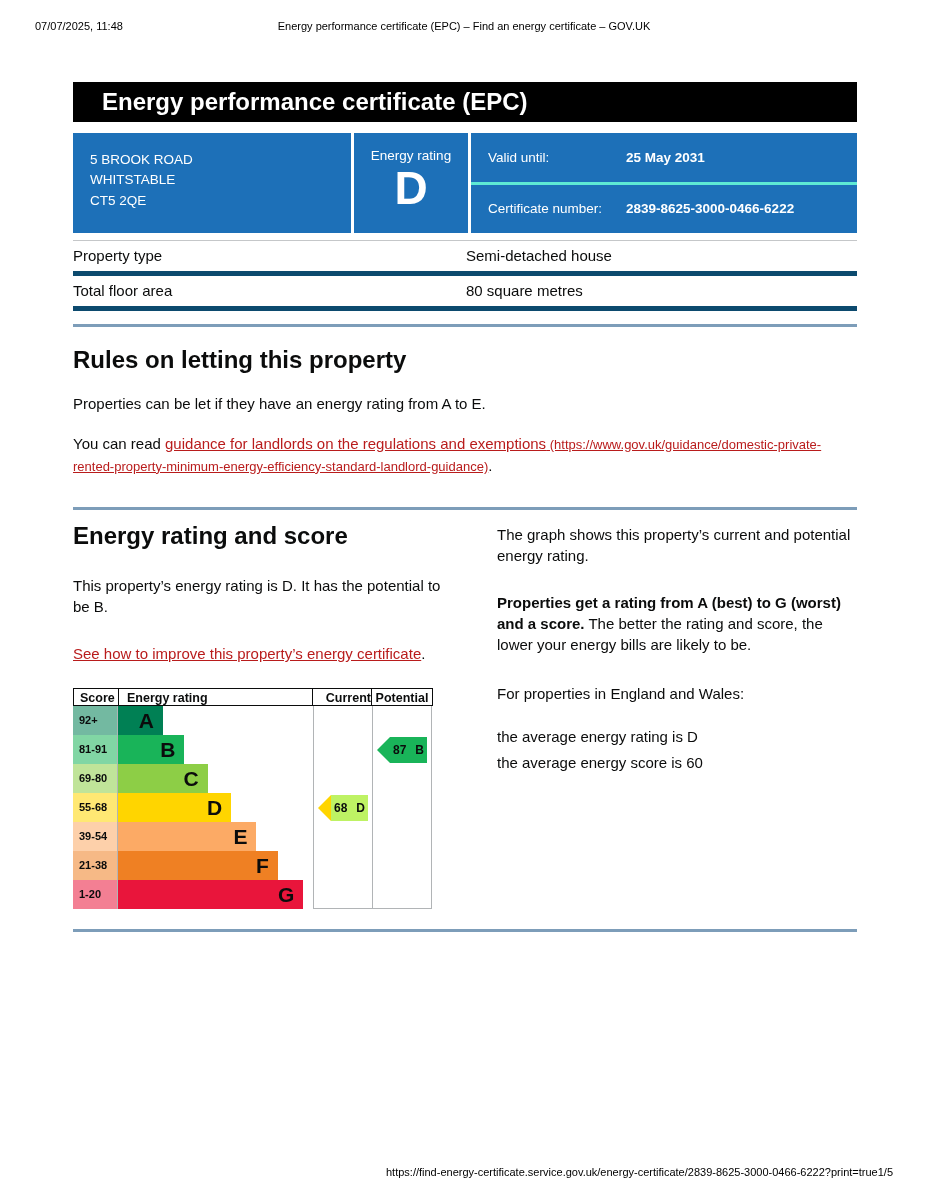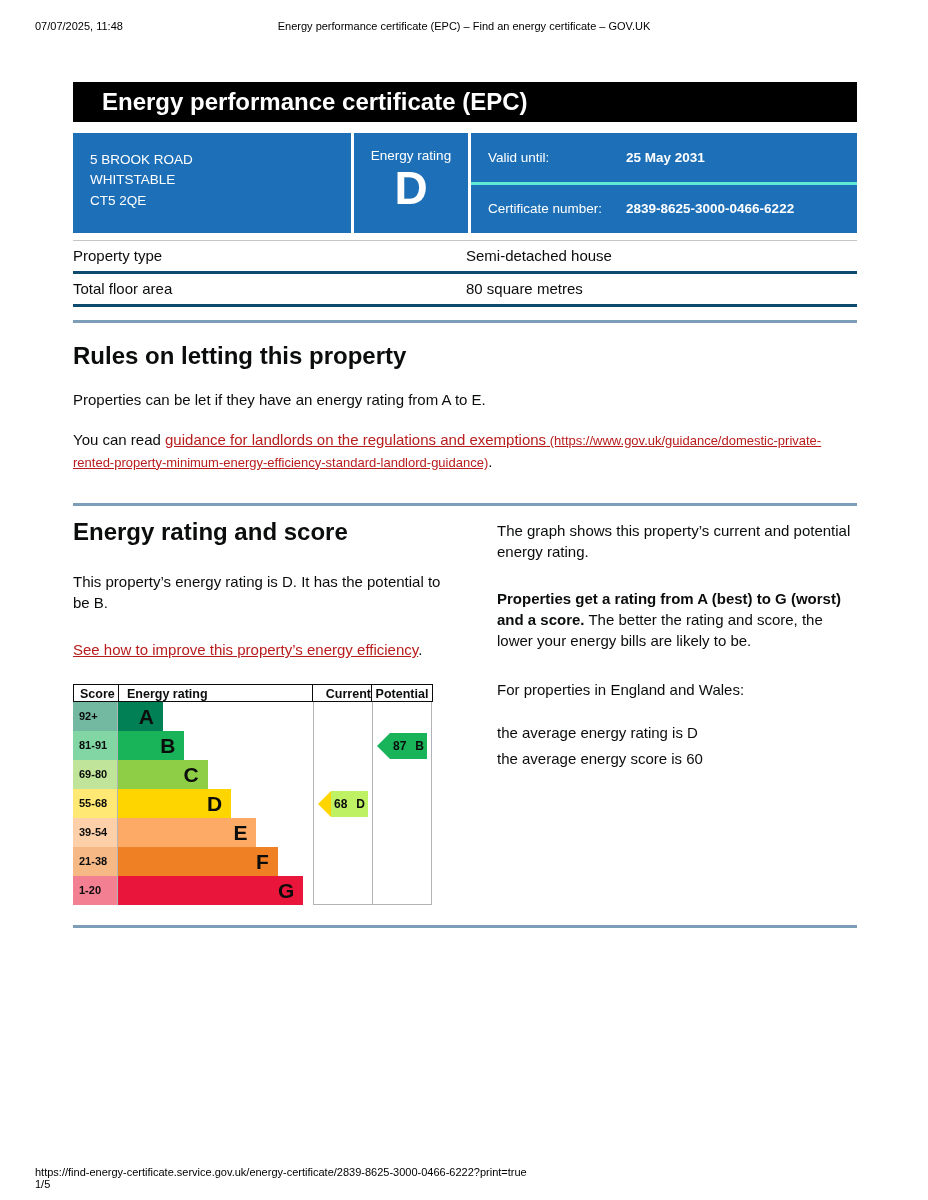--- a/index.html
+++ b/index.html
@@ -5,38 +5,38 @@
   html,body{margin:0;padding:0;}
   body{
     width:928px;height:1200px;position:relative;background:#ffffff;
     font-family:"Liberation Sans","DejaVu Sans",sans-serif;color:#0b0c0c;
     -webkit-font-smoothing:antialiased;overflow:hidden;
   }
   
   .print-header{position:absolute;top:20px;left:35px;right:35px;height:14px;font-size:11px;color:#000;}
   .print-header .dt{position:absolute;left:0;top:0;}
   .print-header .doc{position:absolute;left:0;right:0;text-align:center;top:0;}
-  .print-footer{position:absolute;top:1166px;left:35px;right:35px;font-size:11px;color:#000;display:flex;justify-content:flex-end;flex-direction:column;}
+  .print-footer{position:absolute;top:1166px;left:35px;right:35px;font-size:11px;color:#000;display:flex;justify-content:flex-end;}
   
   .content{position:absolute;top:82px;left:73px;width:784px;}
   .title-bar{background:#000;color:#fff;height:40px;line-height:40px;padding-left:29px;font-size:24px;font-weight:bold;box-sizing:border-box;}
   
   .summary-box{margin-top:11px;height:100px;display:flex;color:#fff;}
   .sb-address{width:281px;border-right:3px solid #fff;box-sizing:border-box;padding:17px 0 0 17px;font-size:13.5px;line-height:1.5;}
   .sb-rating{width:117px;border-right:3px solid #fff;box-sizing:border-box;text-align:center;padding-top:15px;}
   .sb-rating .lbl{font-size:13.5px;}
   .sb-rating .big{font-size:46px;font-weight:bold;line-height:1.05;margin-top:1px;}
   .sb-meta{flex:1;display:flex;flex-direction:column;}
   .sb-meta-row{flex:1;display:flex;align-items:center;padding-left:17px;font-size:13.5px;}
   .sb-meta-row.first{border-bottom:3px solid #5eead4;}
   .sb-meta-row .lbl{width:138px;}
   .sb-meta-row .val{font-weight:bold;}
   
   .prop-table{margin-top:7px;border-top:1px solid #c5c7c9;font-size:15px;}
-  .prop-row{display:flex;border-bottom:3px solid #0c4a6e;padding:6px 0 7px 0;}
+  .prop-row{display:flex;border-bottom:5px solid #0c4a6e;padding:6px 0 7px 0;}
   .prop-row .lbl{width:393px;}
   .section-divider{border:0;border-top:3px solid #7d9db9;margin:13px 0 0 0;}
   h2.sect{font-size:24px;font-weight:bold;margin:19px 0 0 0;line-height:1.15;}
   p.body{font-size:15px;line-height:21px;margin:19px 0 0 0;}
   a.govlink{color:#b91c1c;text-decoration:underline;cursor:pointer;}
   .url-part{font-size:13px;}
   
   .columns{display:flex;margin-top:12px;}
   .col-left{width:372px;}
   .col-right{width:360px;margin-left:52px;}
@@ -117,21 +117,21 @@
   <h2 class="sect">Rules on letting this property</h2>
   <p class="body">Properties can be let if they have an energy rating from A to E.</p>
   <p class="body"><span>You can read </span><a class="govlink"><span>guidance for landlords on the regulations and exemptions</span><span class="url-part"> (https://www.gov.uk/guidance/domestic-private-rented-property-minimum-energy-efficiency-standard-landlord-guidance)</span></a><span>.</span></p>
 
   <hr class="section-divider" style="margin-top:30px;">
 
   <div class="columns">
     <div class="col-left">
       <h2 class="sect">Energy rating and score</h2>
       <p class="body">This property’s energy rating is D. It has the potential to be B.</p>
-      <p class="body improve"><a class="govlink">See how to improve this property’s energy efficiency</a><span>.</span></p>
+      <p class="body improve"><a class="govlink">See how to improve this property’s energy certificate</a><span>.</span></p>
 
       <div class="epc-chart">
         <div class="epc-head">
           <div class="eh-score">Score</div>
           <div class="eh-rating">Energy rating</div>
           <div class="eh-current">Current</div>
           <div class="eh-potential">Potential</div>
         </div>
         <div class="epc-body">
           <div id="epc-rows">

